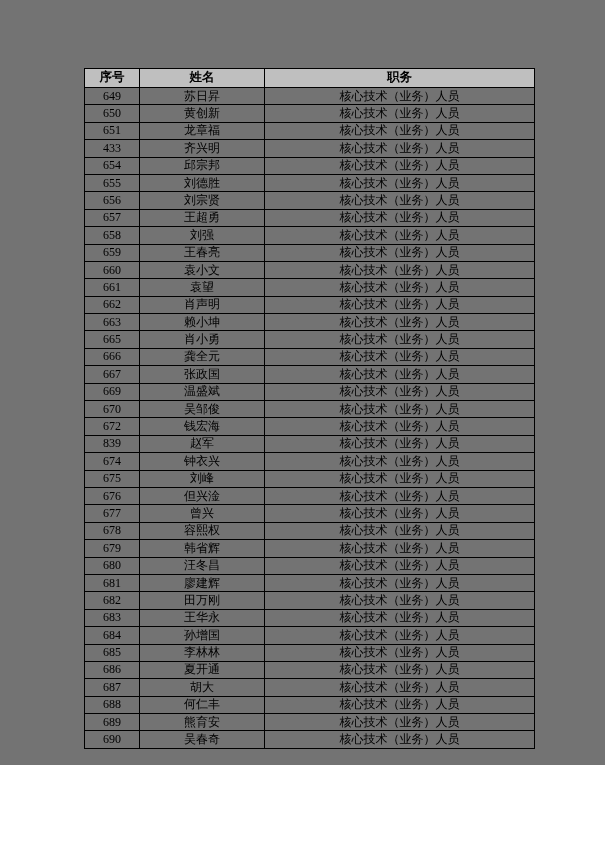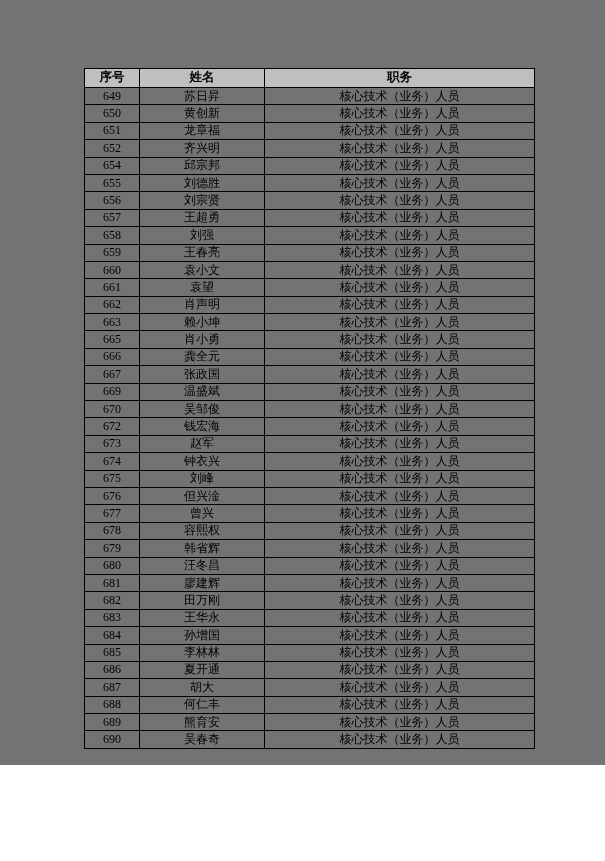--- a/index.html
+++ b/index.html
@@ -80,21 +80,21 @@
           <td>650</td>
           <td>黄创新</td>
           <td>核心技术（业务）人员</td>
         </tr>
         <tr>
           <td>651</td>
           <td>龙章福</td>
           <td>核心技术（业务）人员</td>
         </tr>
         <tr>
-          <td>652</td>
+          <td>433</td>
           <td>齐兴明</td>
           <td>核心技术（业务）人员</td>
         </tr>
         <tr>
           <td>654</td>
           <td>邱宗邦</td>
           <td>核心技术（业务）人员</td>
         </tr>
         <tr>
           <td>655</td>
@@ -165,21 +165,21 @@
           <td>670</td>
           <td>吴邹俊</td>
           <td>核心技术（业务）人员</td>
         </tr>
         <tr>
           <td>672</td>
           <td>钱宏海</td>
           <td>核心技术（业务）人员</td>
         </tr>
         <tr>
-          <td>673</td>
+          <td>839</td>
           <td>赵军</td>
           <td>核心技术（业务）人员</td>
         </tr>
         <tr>
           <td>674</td>
           <td>钟衣兴</td>
           <td>核心技术（业务）人员</td>
         </tr>
         <tr>
           <td>675</td>

